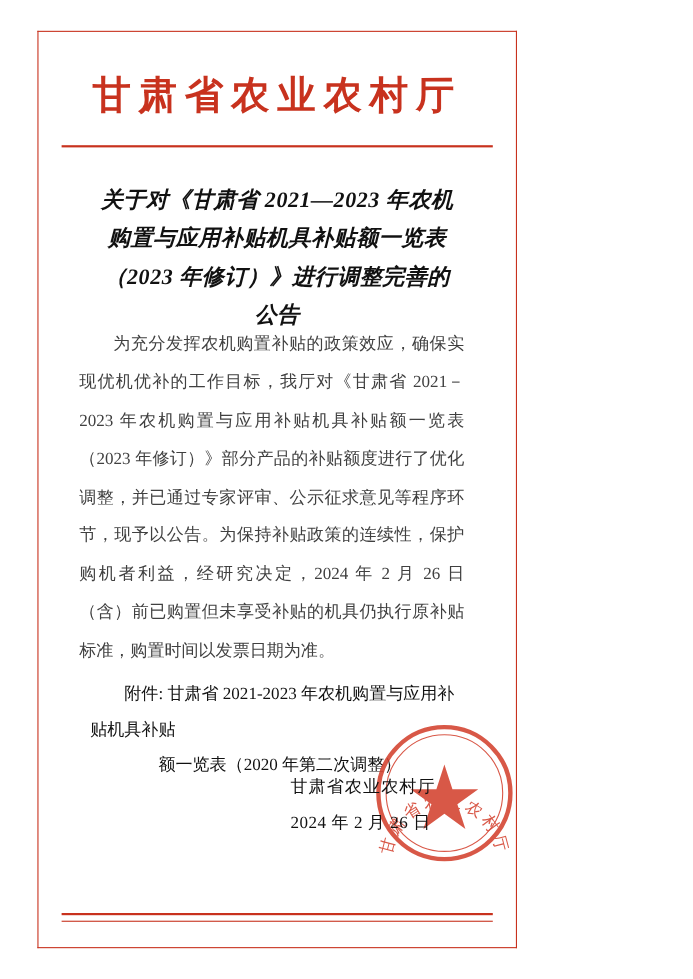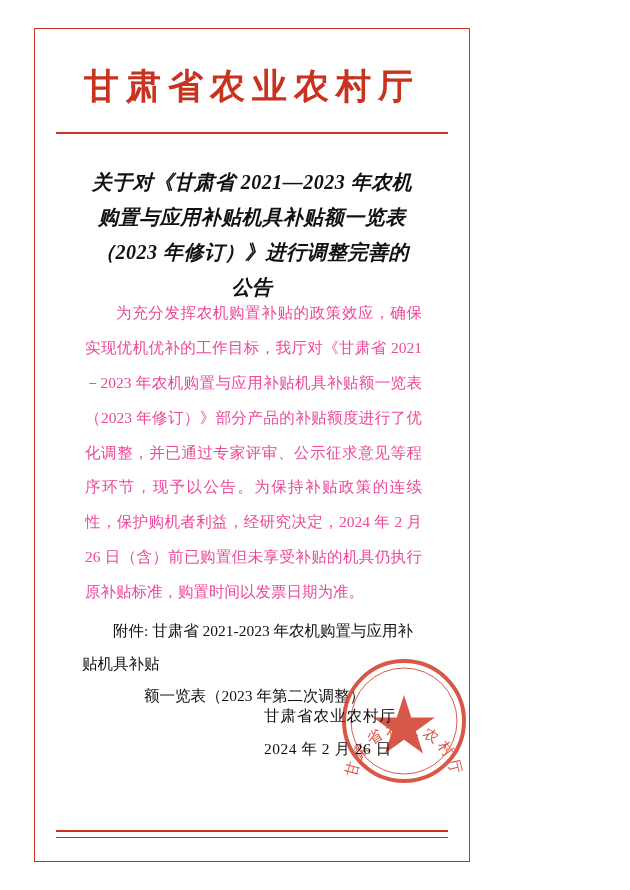--- a/index.html
+++ b/index.html
@@ -76,27 +76,27 @@
     line-height: 1.75;
     letter-spacing: 0.5px;
     color: #111;
     font-style: italic;
   }
 
   
   .body-text {
     position: absolute;
     top: 296px;
-    left: 85px;
+    left: 72px;
     right: 82px;
     font-size: 15.5px;
     line-height: 2.25;
     text-align: justify;
     text-justify: inter-ideograph;
-    color: #ec4899;
+    color: #404040;
   }
   .body-text p {
     margin: 0;
     text-indent: 2em;
   }
 
   
   .attachment {
     position: absolute;
     top: 592px;
@@ -161,21 +161,21 @@
   <div class="header-rule"></div>
 
   <div class="doc-title">关于对《甘肃省 2021—2023 年农机购置与应用补贴机具补贴额一览表（2023 年修订）》进行调整完善的公告</div>
 
   <div class="body-text">
     <p>为充分发挥农机购置补贴的政策效应，确保实现优机优补的工作目标，我厅对《甘肃省 2021－2023 年农机购置与应用补贴机具补贴额一览表（2023 年修订）》部分产品的补贴额度进行了优化调整，并已通过专家评审、公示征求意见等程序环节，现予以公告。为保持补贴政策的连续性，保护购机者利益，经研究决定，2024 年 2 月 26 日（含）前已购置但未享受补贴的机具仍执行原补贴标准，购置时间以发票日期为准。</p>
   </div>
 
   <div class="attachment">
     <div class="line1">附件: 甘肃省 2021-2023 年农机购置与应用补贴机具补贴</div>
-    <div class="line2">额一览表（2023 年第二次调整）</div>
+    <div class="line2">额一览表（2020 年第二次调整）</div>
   </div>
 
   <svg class="seal" viewBox="0 0 132 132" aria-hidden="true">
     <circle cx="66" cy="66" r="60" fill="none" stroke="#d23b28" stroke-width="4"></circle>
     <circle cx="66" cy="66" r="53" fill="none" stroke="#d23b28" stroke-width="1"></circle>
     <path id="sealArc" d="M 66,126 m -48,0 a 48,48 0 1 1 96,0" fill="none" stroke="none"></path>
     <text font-family="'Liberation Serif','DejaVu Serif',serif" font-size="15" fill="#d23b28" letter-spacing="3">
       <textPath href="#sealArc" startOffset="50%" text-anchor="middle">甘肃省农业农村厅</textPath>
     </text>
     <polygon fill="#d23b28" points="66,40 73.3,62.4 96.8,62.4 77.8,76.2 85.1,98.6 66,84.8 46.9,98.6 54.2,76.2 35.2,62.4 58.7,62.4"></polygon>

